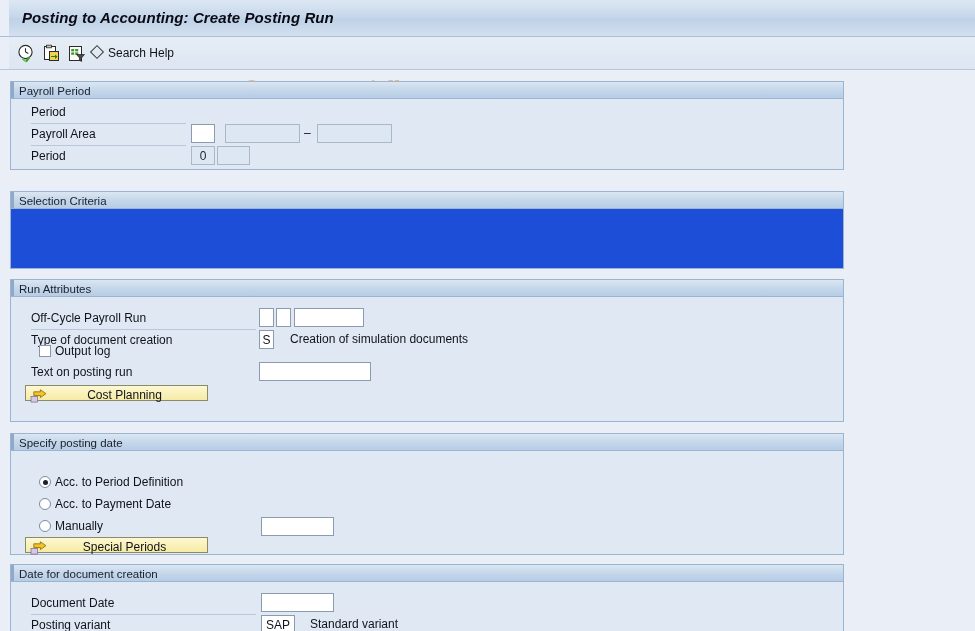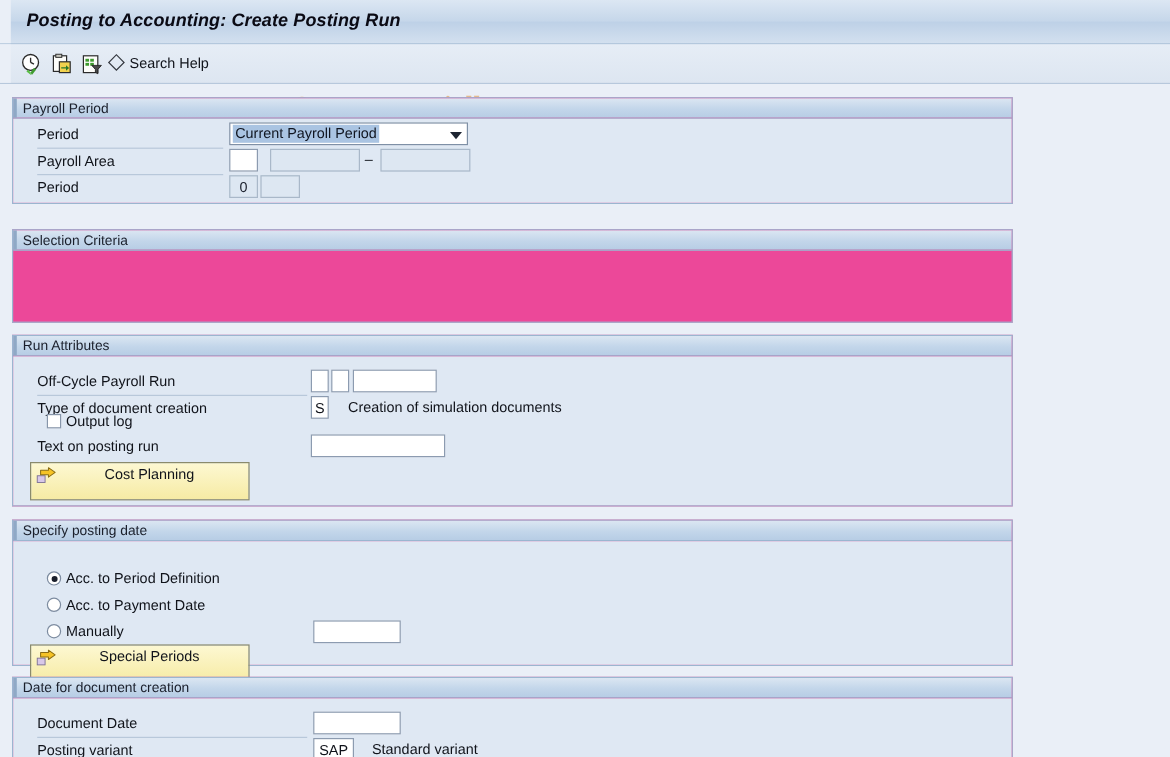--- a/index.html
+++ b/index.html
@@ -89,21 +89,21 @@
     pointer-events: none;
   }
 
   
   .panel {
     position: absolute;
     left: 10px;
     width: 834px;
     border: 1px solid #9bb5d0;
     box-sizing: border-box;
-    background: #ec4899;
+    background: #1d4ed8;
   }
   .panel-head {
     height: 17px;
     background: linear-gradient(to bottom, #dbe6f2 0%, #c3d6ea 55%, #b7cde5 100%);
     border-bottom: 1px solid #9bb5d0;
     font-size: 11.5px;
     color: #1a1f2b;
     padding: 1px 0 0 8px;
     box-sizing: border-box;
     line-height: 16px;
@@ -193,21 +193,21 @@
     box-sizing: border-box;
     border: 1px solid #8b8b6e;
     background: linear-gradient(to bottom, #fdf6c8 0%, #f7ea9c 100%);
     cursor: pointer;
   }
   .msbtn svg { display:block; margin: 2px auto 0 auto; }
 
   
   .pbtn {
     position: absolute;
-    height: 32px;
+    height: 16px;
     box-sizing: border-box;
     border: 1px solid #8a8a6c;
     background: linear-gradient(to bottom, #fdf8d2 0%, #f6eba4 100%);
     cursor: pointer;
   }
   .pbtn .ico {
     position: absolute;
     left: 4px; top: 3px;
   }
   .pbtn .lbl {
@@ -303,24 +303,20 @@
 
     <div class="watermark">© www.tutorialkart.com</div>
   </div>
 
   <div class="panel" style="top:81px; height:89px;">
     <div class="panel-head">Payroll Period</div>
     <div class="panel-body" style="height:70px;">
 
       <div class="flabel" style="left:20px; top:2px;">Period</div>
       <div class="underline" style="left:20px; top:24px; width:155px;"></div>
-      <div class="combo" style="left:180px; top:3px; width:199px;">
-        <div class="val">Current Payroll Period</div>
-        <div class="arrow"></div>
-      </div>
 
       <div class="flabel" style="left:20px; top:24px;">Payroll Area</div>
       <div class="underline" style="left:20px; top:46px; width:155px;"></div>
       <input class="fld" style="left: 180px; top: 25px; width: 24px;" value="">
       <input class="fld disabled" style="left: 214px; top: 25px; width: 75px;" disabled="" value="">
       <div class="dash" style="left:293px; top:25px;">–</div>
       <input class="fld disabled" style="left: 306px; top: 25px; width: 75px;" disabled="" value="">
 
       <div class="flabel" style="left:20px; top:46px;">Period</div>
       <input class="fld disabled" style="left: 180px; top: 47px; width: 24px; text-align: center;" disabled="" value="0">

